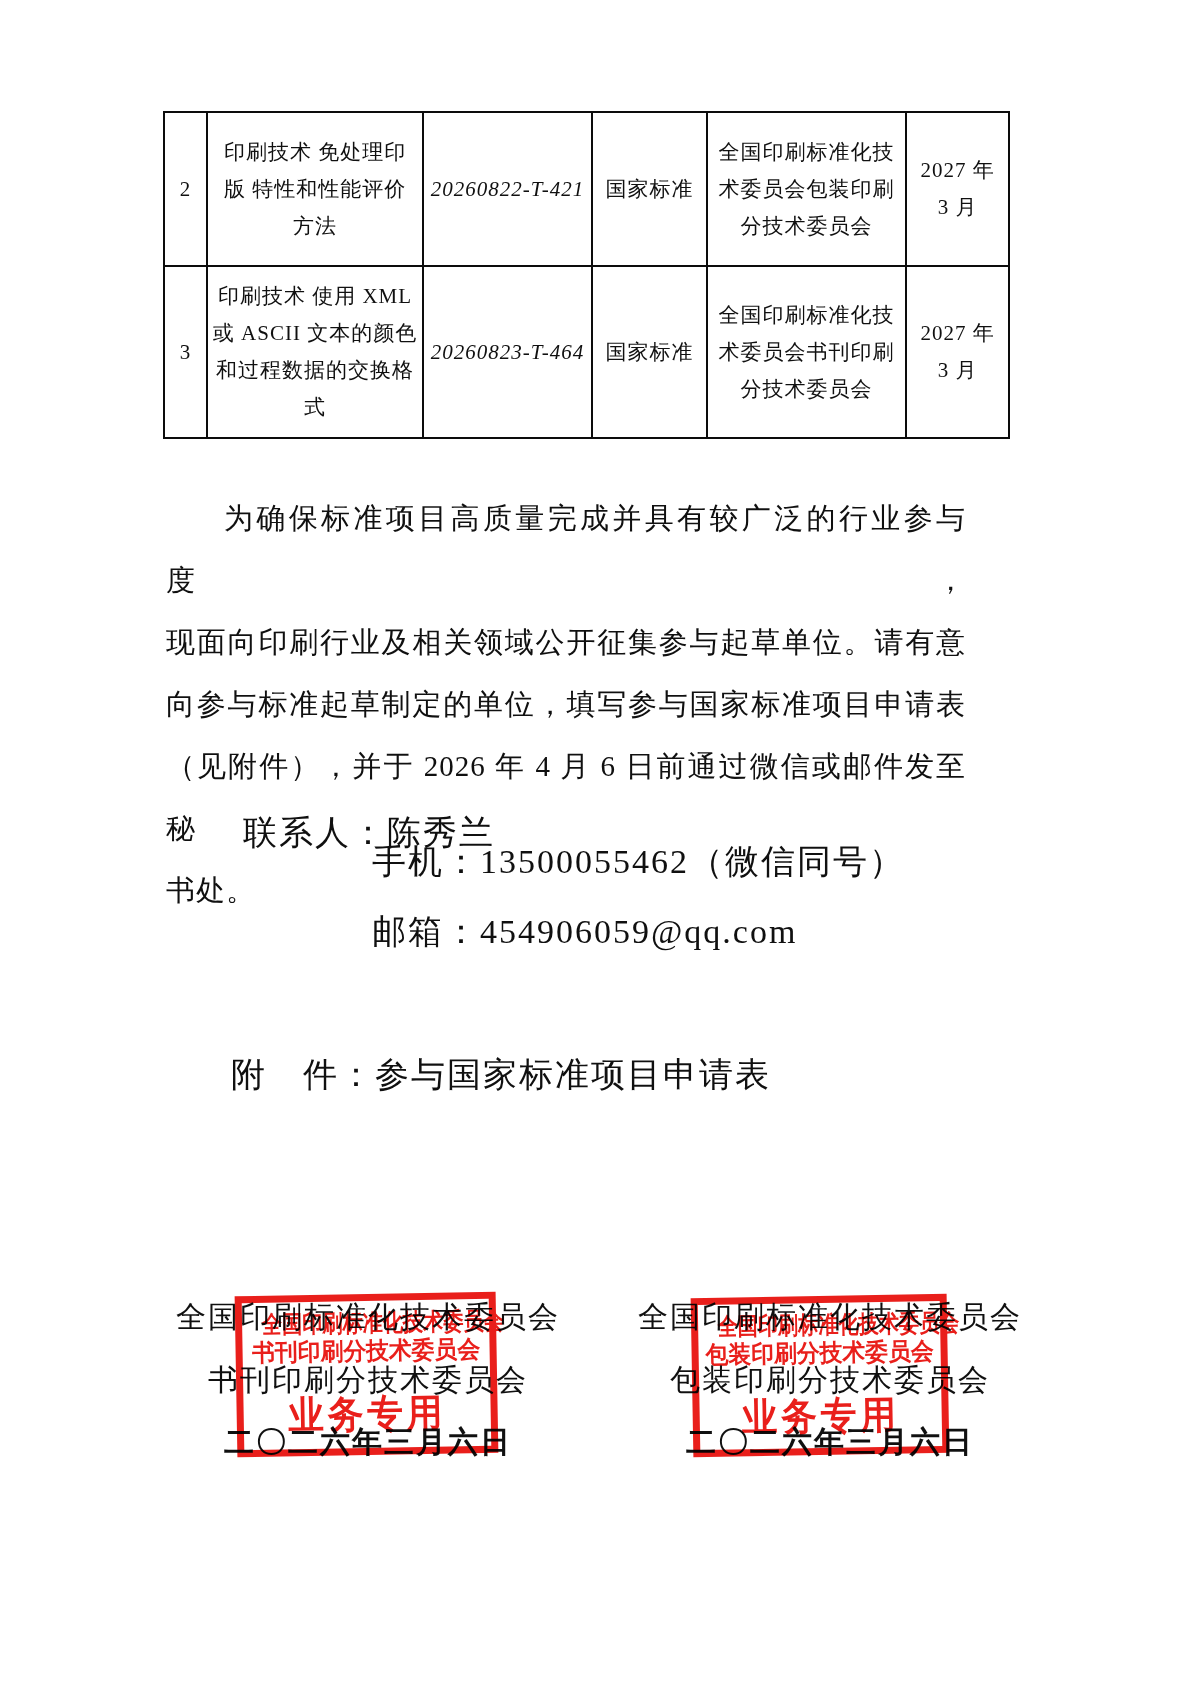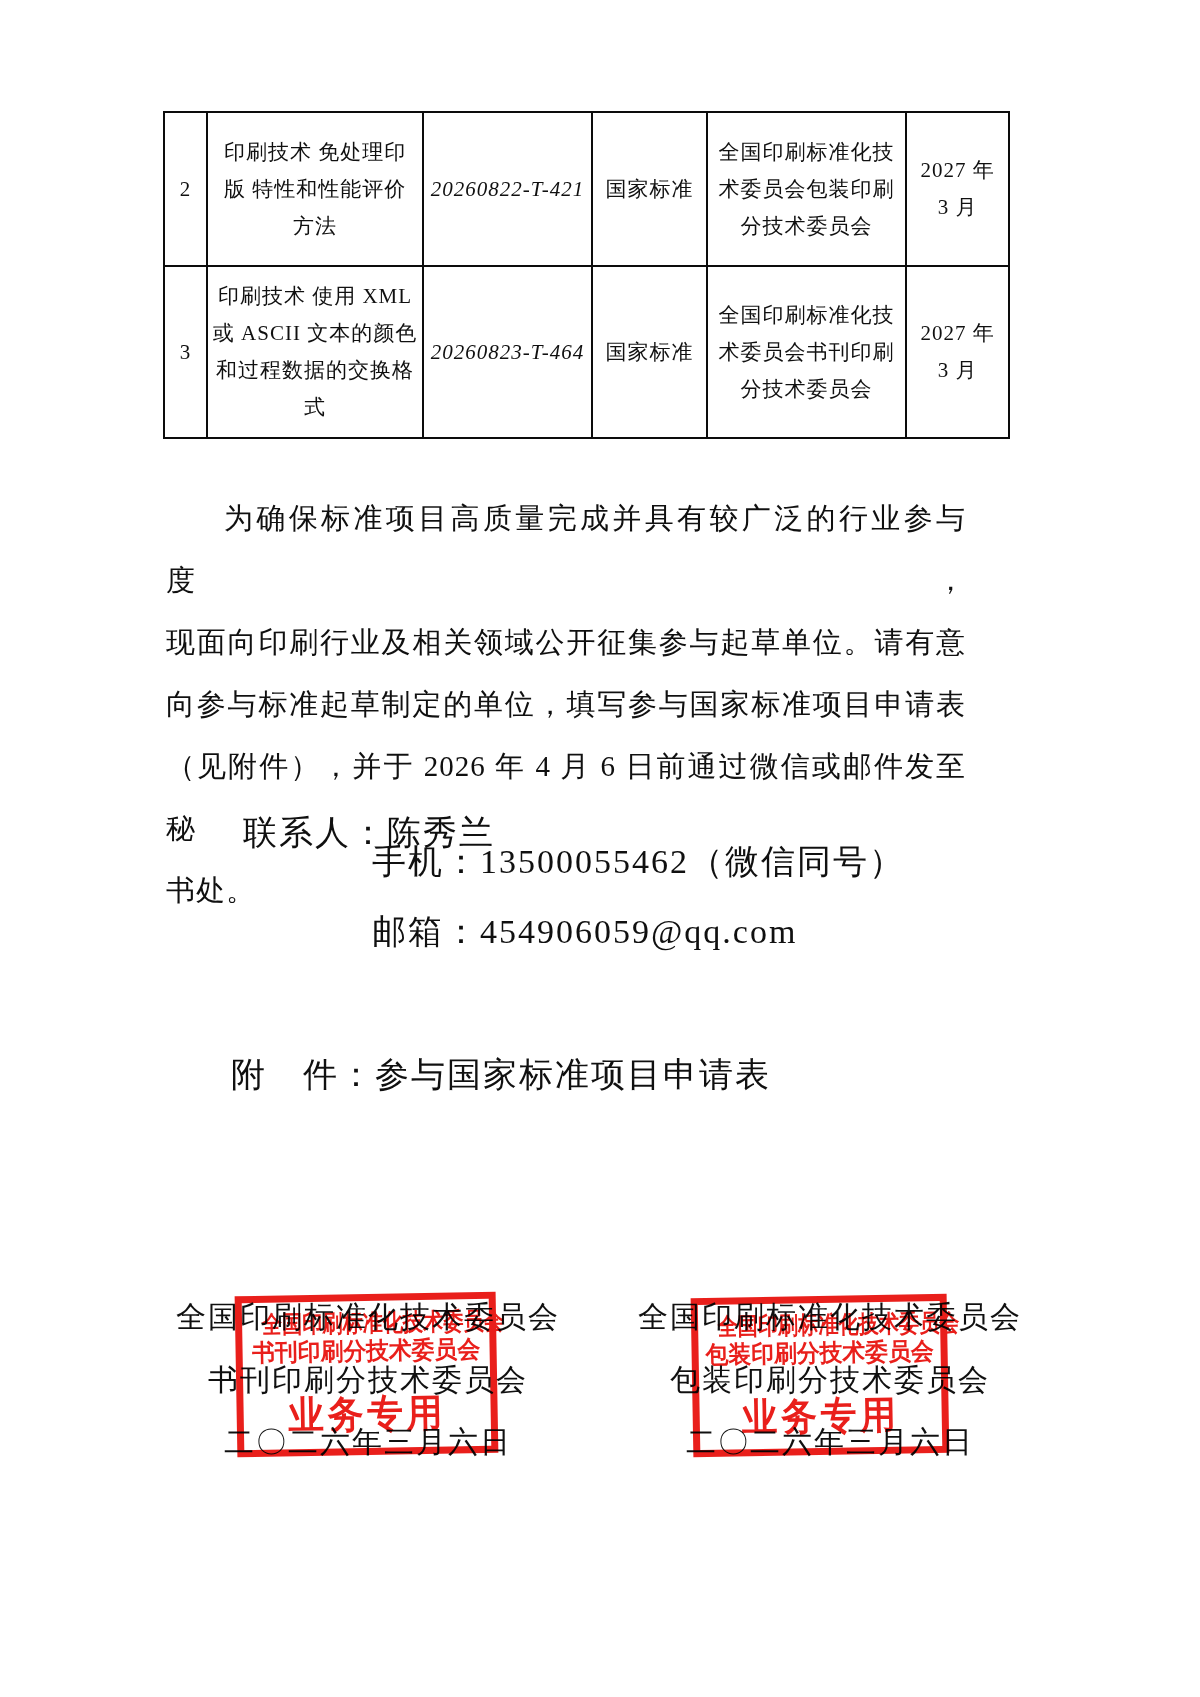--- a/index.html
+++ b/index.html
@@ -41,21 +41,21 @@
   .cl-phone{left:372px;top:842px;}
   .cl-email{left:372px;top:912px;}
   .cl-attach{left:231px;top:1007px;margin-top:48px;}
   
   .sigline{position:absolute;font-size:30px;line-height:40px;letter-spacing:2px;
            width:424px;text-align:center;white-space:nowrap;}
   .sig-left{left:156px;}
   .sig-right{left:618px;}
   .l1{top:1297px;}
   .l2{top:1360px;}
-  .l3{top:1422px;}
+  .l3{top:1422px;font-weight:bold;}
   
   .stamp{
     position:absolute;box-sizing:border-box;
     border:7px solid #e8120e;
     z-index:5;mix-blend-mode:multiply;opacity:0.95;
     font-family:"Liberation Sans","DejaVu Sans",sans-serif;
     color:#e8120e;font-weight:bold;
     transform:rotate(-1deg);
   }
   .stamp-left{left:236px;top:1294px;width:261px;height:161px;}

